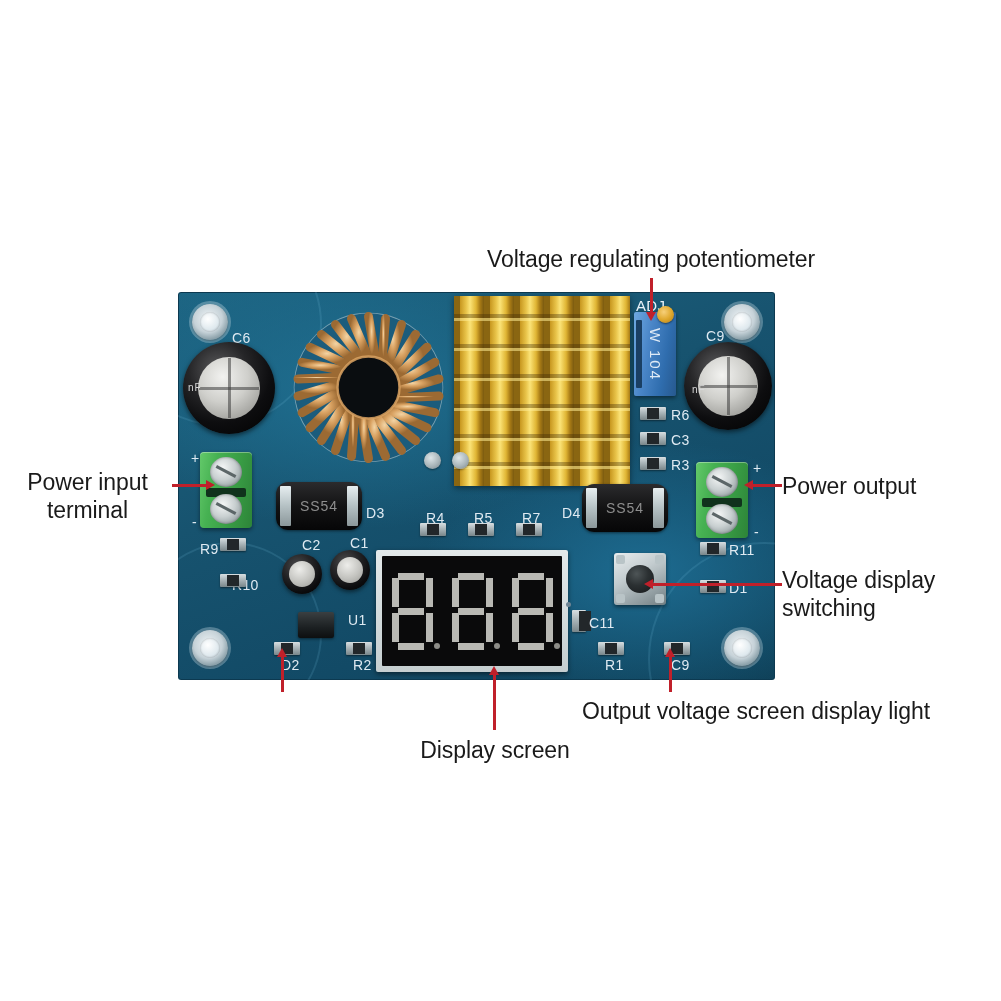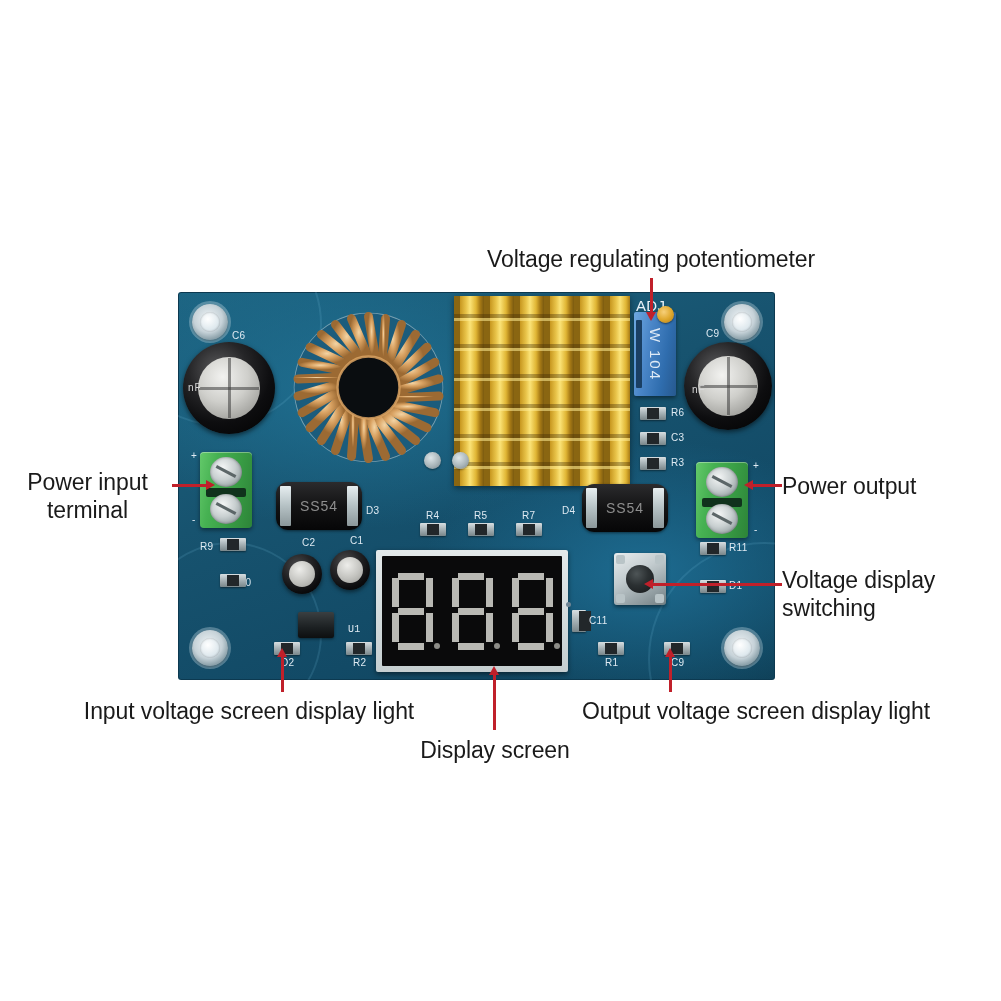--- a/index.html
+++ b/index.html
@@ -240,21 +240,21 @@
   .smd::before {
     content:"";
     position:absolute;
     left: 7px; top: 1px;
     width: 12px; height: calc(100% - 2px);
     background: #22272a;
   }
   .refdes {
     position: absolute;
     color: #dfeaf2;
-    font-size: 10px;
+    font-size: 14px;
     font-family: "Liberation Sans", sans-serif;
     letter-spacing: 0.3px;
     white-space: nowrap;
   }
 
   
   .scap {
     position: absolute;
     width: 40px; height: 40px;
     border-radius: 50%;
@@ -545,21 +545,21 @@
     <span class="refdes" style="left:124px; top:245px;">C2</span>
     <div class="scap" style="left:104px; top:262px;"></div>
     <span class="refdes" style="left:172px; top:243px;">C1</span>
     <div class="scap" style="left:152px; top:258px;"></div>
 
     <div id="u1">
       <div class="leg" style="left:-7px; top:3px;"></div>
       <div class="leg" style="left:-7px; top:11px;"></div>
       <div class="leg" style="left:-7px; top:19px;"></div>
     </div>
-    <span class="refdes" style="left:170px; top:332px;font-family:Liberation Mono, monospace;">U1</span>
+    <span class="refdes" style="left:170px; top:320px;">U1</span>
 
     <span class="refdes" style="left:248px; top:218px;">R4</span>
     <div class="smd" style="left:242px; top:231px;"></div>
     <span class="refdes" style="left:296px; top:218px;">R5</span>
     <div class="smd" style="left:290px; top:231px;"></div>
     <span class="refdes" style="left:344px; top:218px;">R7</span>
     <div class="smd" style="left:338px; top:231px;"></div>
 
     <div id="display">
       <div class="face">
@@ -631,21 +631,20 @@
 
   <div class="anno al" style="left:782px; top:472px; width:215px;">Power output</div>
   <div class="leader h" style="left:748px; top:484px; width:34px;"></div>
   <div class="arrowhead left" style="left:744px; top:480px;"></div>
 
   <div class="anno al" style="left:782px; top:566px; width:215px;">Voltage display
 switching</div>
   <div class="leader h" style="left:648px; top:583px; width:134px;"></div>
   <div class="arrowhead left" style="left:644px; top:579px;"></div>
 
-  <div class="anno ac" style="left:54px; top:697px; width:390px;">Input voltage screen display light</div>
   <div class="leader v" style="left:281px; top:654px; height:38px;"></div>
   <div class="arrowhead up" style="left:277px; top:648px;"></div>
 
   <div class="anno ac" style="left:556px; top:697px; width:400px;">Output voltage screen display light</div>
   <div class="leader v" style="left:669px; top:654px; height:38px;"></div>
   <div class="arrowhead up" style="left:665px; top:648px;"></div>
 
   <div class="anno ac" style="left:390px; top:736px; width:210px;">Display screen</div>
   <div class="leader v" style="left:493px; top:672px; height:58px;"></div>
   <div class="arrowhead up" style="left:489px; top:666px;"></div>

